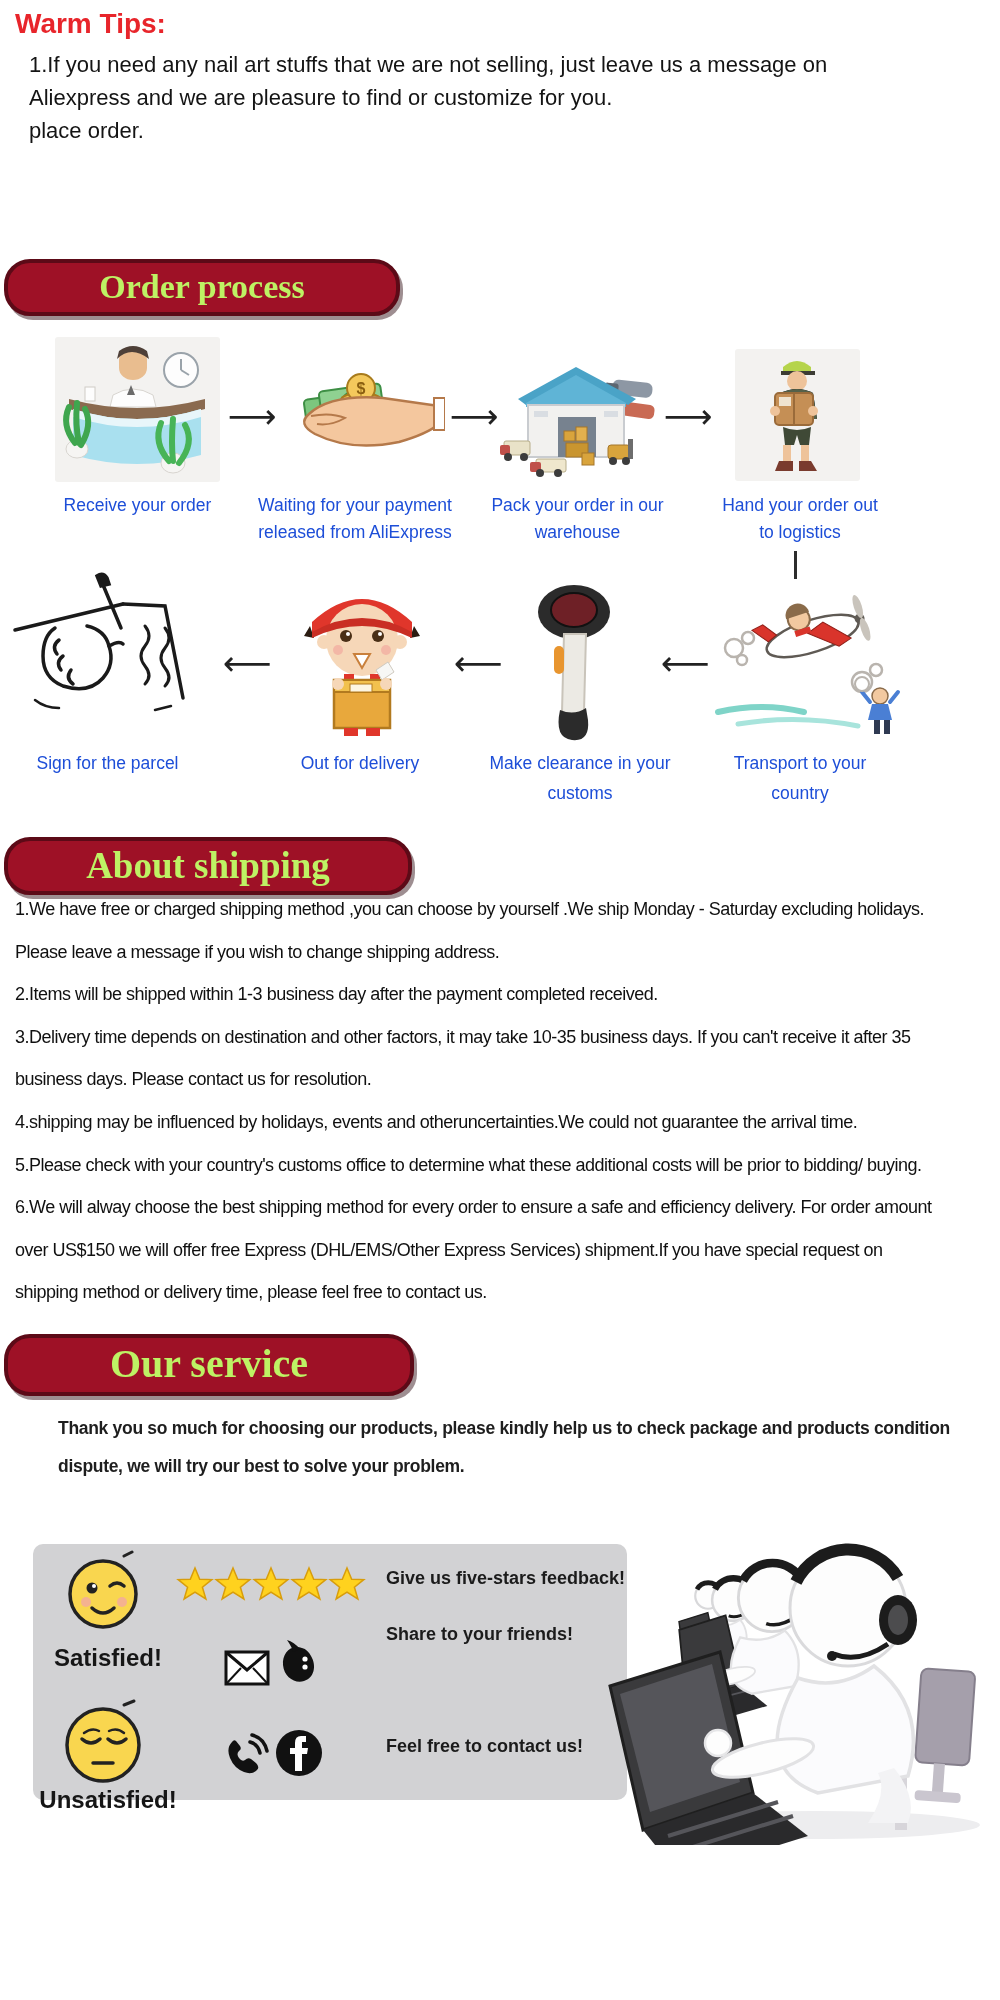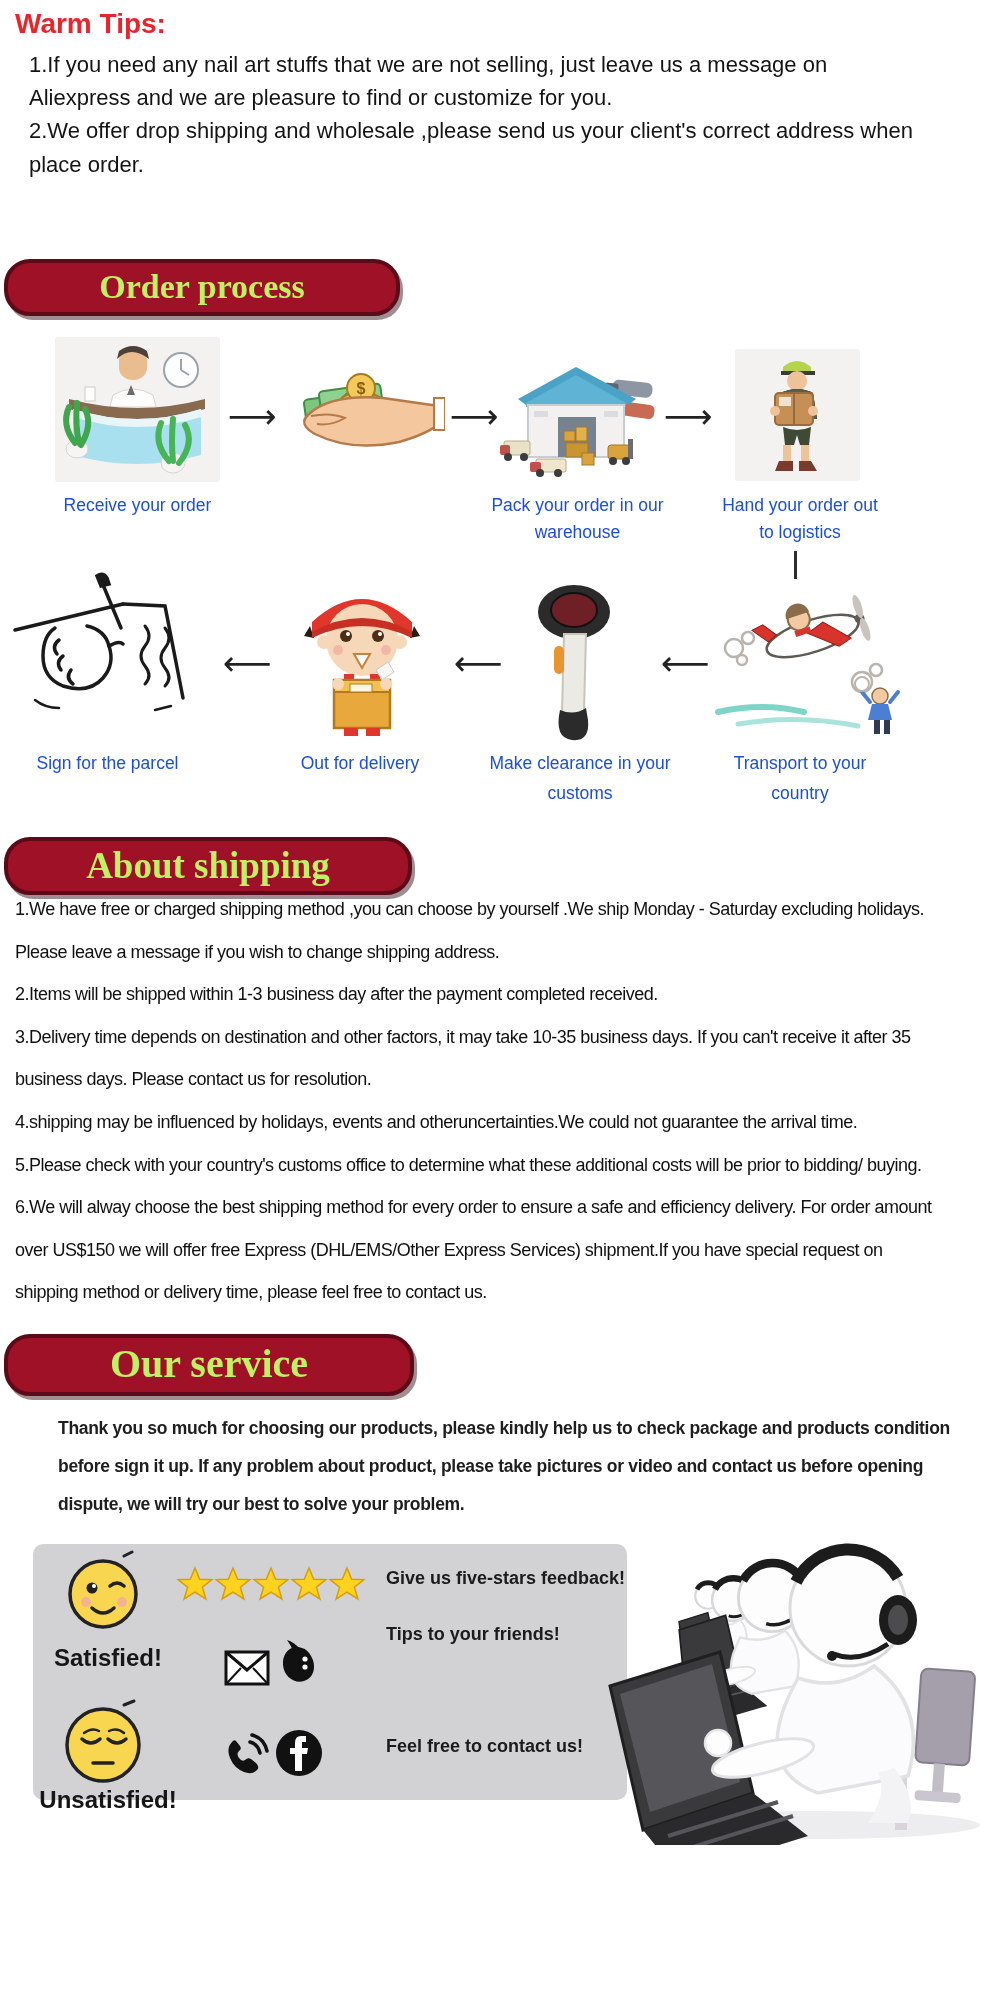--- a/index.html
+++ b/index.html
@@ -25,21 +25,20 @@
 </style>
 </head>
 <body>
 
 <div class="page">
 
   <div class="abs warm-title" style="left:15px;top:8px;">Warm Tips:</div>
   <div class="abs" style="left:29px;top:52px;">
     <div class="warmline">1.If you need any nail art stuffs that we are not selling, just leave us a message on</div>
     <div class="warmline">Aliexpress and we are pleasure to find or customize for you.</div>
-    <div class="warmline">2.We offer drop shipping and wholesale ,please send us your client's correct address when</div>
     <div class="warmline">place order.</div>
   </div>
 
   <div class="abs banner" style="left:4px;top:259px;width:388px;height:49px;font-size:34px;line-height:48px;">Order process</div>
 
   <div class="abs" style="left:55px;top:337px;">
     <svg width="165" height="145" viewBox="0 0 165 145">
       <rect x="0" y="0" width="165" height="145" rx="3" fill="#f3f2f0"></rect>
       <circle cx="126" cy="33" r="17" fill="#fdfdfd" stroke="#9aa3aa" stroke-width="2"></circle>
       <line x1="126" y1="33" x2="126" y2="22" stroke="#9aa3aa" stroke-width="2"></line>
@@ -144,20 +143,24 @@
     </svg>
   </div>
 
   <div class="abs arrow" style="left:222px;top:398px;width:60px;">⟶</div>
   <div class="abs arrow" style="left:444px;top:398px;width:60px;">⟶</div>
   <div class="abs arrow" style="left:658px;top:398px;width:60px;">⟶</div>
 
   <div class="abs pcap" style="left:35px;top:492px;width:205px;">
     <span>Receive your order</span>
     <span></span>
+  </div>
+  <div class="abs pcap" style="left:235px;top:492px;width:240px;">
+    <span>Waiting for your payment</span>
+    <span>released from AliExpress</span>
   </div>
   <div class="abs pcap" style="left:475px;top:492px;width:205px;">
     <span>Pack your order in our</span>
     <span>warehouse</span>
   </div>
   <div class="abs pcap" style="left:700px;top:492px;width:200px;">
     <span>Hand your order out</span>
     <span>to logistics</span>
   </div>
 
@@ -286,21 +289,20 @@
     <div class="shipline">5.Please check with your country's customs office to determine what these additional costs will be prior to bidding/ buying.</div>
     <div class="shipline">6.We will alway choose the best shipping method for every order to ensure a safe and efficiency delivery. For order amount</div>
     <div class="shipline">over US$150 we will offer free Express (DHL/EMS/Other Express Services) shipment.If you have special request on</div>
     <div class="shipline">shipping method or delivery time, please feel free to contact us.</div>
   </div>
 
   <div class="abs banner" style="left:4px;top:1334px;width:402px;height:54px;font-size:40px;line-height:52px;">Our service</div>
 
   <div class="abs" style="left:58px;top:1418px;width:930px;">
     <div class="svcline">Thank you so much for choosing our products, please kindly help us to check package and products condition</div>
-    <div class="svcline">before sign it up. If any problem about product, please take pictures or video and contact us before opening</div>
     <div class="svcline">dispute, we will try our best to solve your problem.</div>
   </div>
 
   <div class="abs fb-box" style="left:33px;top:1544px;width:594px;height:256px;"></div>
 
   <div class="abs" style="left:66px;top:1550px;">
     <svg width="76" height="84" viewBox="0 0 76 84">
       <path d="M58,6 l8,-4" stroke="#222" stroke-width="3" stroke-linecap="round"></path>
       <circle cx="37" cy="44" r="33" fill="#f9d64f" stroke="#222" stroke-width="3.5"></circle>
       <circle cx="26" cy="38" r="5.5" fill="#222"></circle>
@@ -319,21 +321,21 @@
         <polygon points="19,3 23.7,14.3 35.8,14.6 26.4,22.2 29.9,34 19,27.2 8.1,34 11.6,22.2 2.2,14.6 14.3,14.3"></polygon>
         <polygon transform="translate(38,0)" points="19,3 23.7,14.3 35.8,14.6 26.4,22.2 29.9,34 19,27.2 8.1,34 11.6,22.2 2.2,14.6 14.3,14.3"></polygon>
         <polygon transform="translate(76,0)" points="19,3 23.7,14.3 35.8,14.6 26.4,22.2 29.9,34 19,27.2 8.1,34 11.6,22.2 2.2,14.6 14.3,14.3"></polygon>
         <polygon transform="translate(114,0)" points="19,3 23.7,14.3 35.8,14.6 26.4,22.2 29.9,34 19,27.2 8.1,34 11.6,22.2 2.2,14.6 14.3,14.3"></polygon>
         <polygon transform="translate(152,0)" points="19,3 23.7,14.3 35.8,14.6 26.4,22.2 29.9,34 19,27.2 8.1,34 11.6,22.2 2.2,14.6 14.3,14.3"></polygon>
       </g>
     </svg>
   </div>
   <div class="abs fbtext" style="left:386px;top:1568px;">Give us five-stars feedback!</div>
 
-  <div class="abs fbtext" style="left:386px;top:1624px;">Tips to your friends!</div>
+  <div class="abs fbtext" style="left:386px;top:1624px;">Share to your friends!</div>
 
   <div class="abs" style="left:224px;top:1650px;">
     <svg width="46" height="36" viewBox="0 0 46 36">
       <rect x="2" y="2" width="42" height="32" fill="#fff" stroke="#111" stroke-width="3"></rect>
       <path d="M3,3 L23,20 L43,3" fill="none" stroke="#111" stroke-width="3"></path>
       <path d="M3,33 L17,18 M43,33 L29,18" fill="none" stroke="#111" stroke-width="2"></path>
     </svg>
   </div>
 
   <div class="abs" style="left:278px;top:1640px;">

